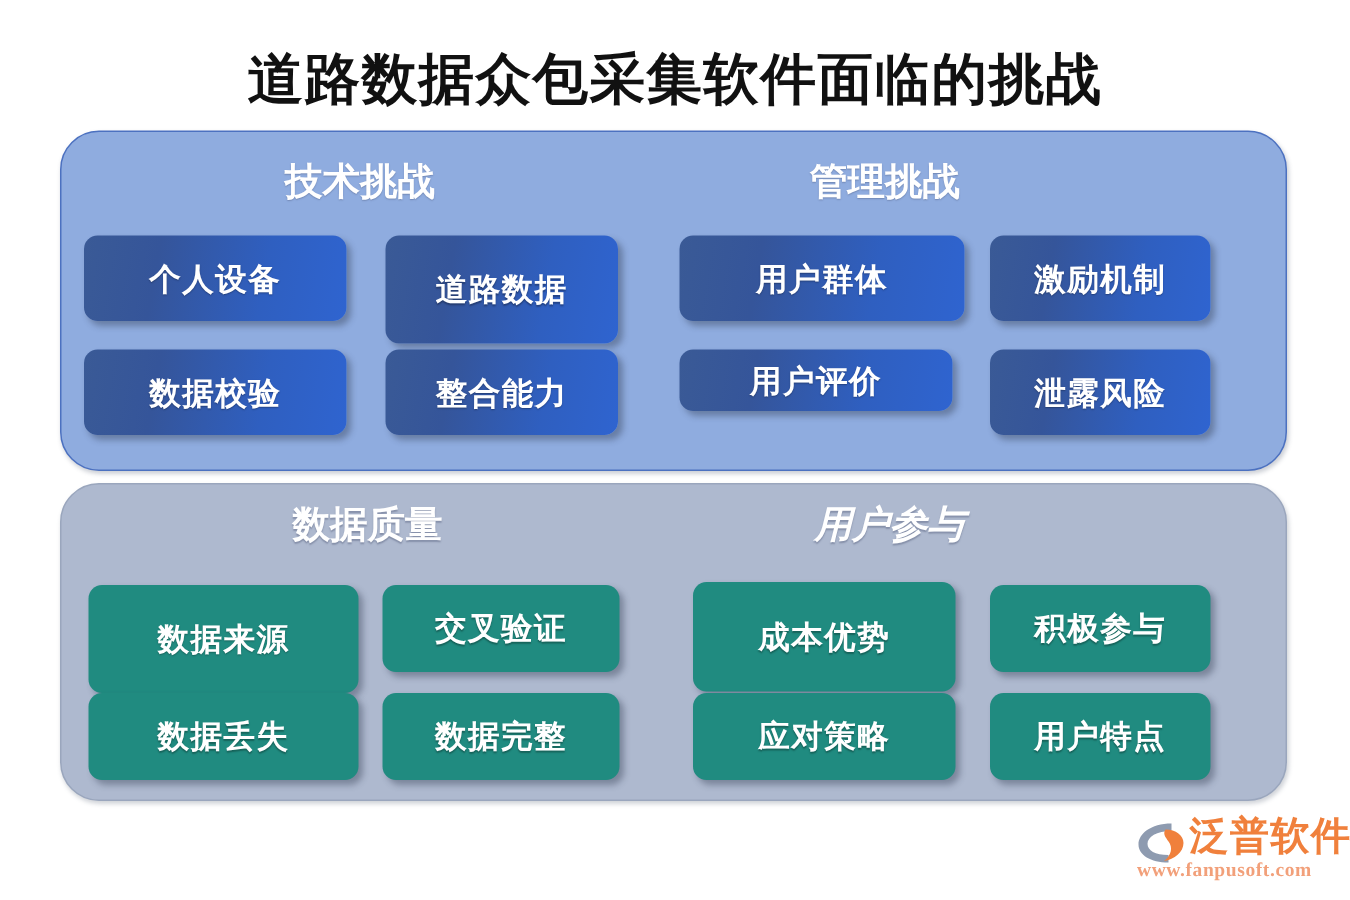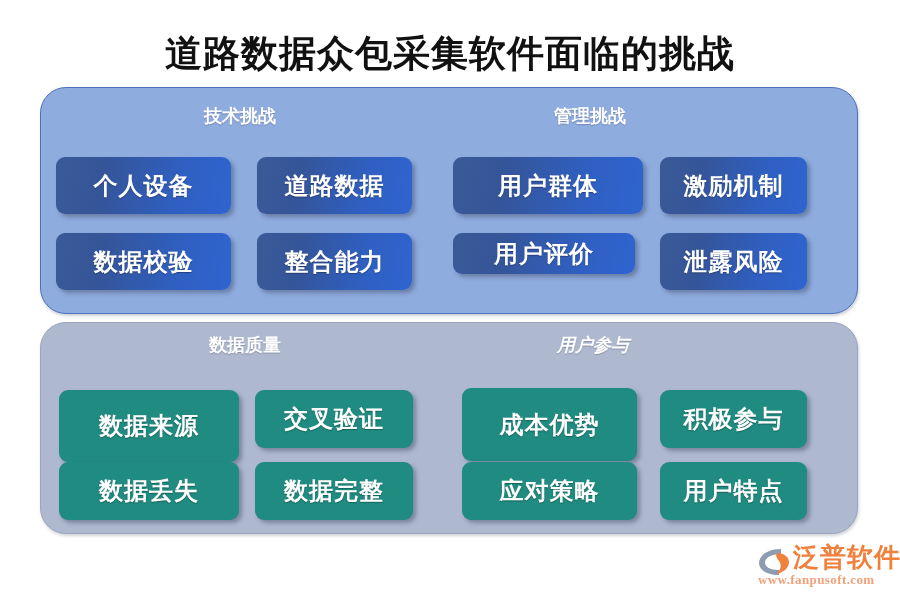--- a/index.html
+++ b/index.html
@@ -55,36 +55,36 @@
     width: 818px;
     height: 212px;
     background: #aeb9cf;
     border: 1px solid #9aa6bd;
     box-shadow: 1px 2px 3px rgba(90,100,120,0.28);
   }
 
   
   .section-head {
     position: absolute;
-    font-size: 18px;
+    font-size: 25px;
     font-weight: bold;
     color: #ffffff;
     text-align: center;
     white-space: nowrap;
     text-shadow: 0 1px 1px rgba(60,70,100,0.35);
   }
 
   
   .chip {
     position: absolute;
     display: flex;
     align-items: center;
     justify-content: center;
     border-radius: 9px;
-    font-size: 24px;
+    font-size: 21px;
     font-weight: bold;
     color: #ffffff;
     white-space: nowrap;
     box-shadow: 3px 3px 4px rgba(40,50,70,0.38);
     letter-spacing: 1px;
   }
   .chip.blue {
     background: linear-gradient(100deg, #3a5a96 0%, #35559a 28%, #2f5fc0 68%, #2f64d0 100%);
     text-shadow: 0 1px 1px rgba(20,30,60,0.45);
   }
@@ -138,21 +138,21 @@
 
   <div id="page-title">道路数据众包采集软件面临的挑战</div>
 
   <div class="panel" id="panel-technical"></div>
 
   <div class="section-head" style="left:150px; top:104px; width:180px;">技术挑战</div>
 
   <div class="section-head" style="left:480px; top:104px; width:220px;">管理挑战</div>
 
   <div class="chip blue" style="left:56px;  top:157px; width:175px; height:57px;">个人设备</div>
-  <div class="chip blue" style="left:257px; top:157px; width:155px; height:57px;font-family:Liberation Mono, monospace;">道路数据</div>
+  <div class="chip blue" style="left:257px; top:157px; width:155px; height:72px;font-family:Liberation Mono, monospace;">道路数据</div>
   <div class="chip blue" style="left:56px;  top:233px; width:175px; height:57px;">数据校验</div>
   <div class="chip blue" style="left:257px; top:233px; width:155px; height:57px;">整合能力</div>
 
   <div class="chip blue" style="left:453px; top:157px; width:190px; height:57px;">用户群体</div>
   <div class="chip blue" style="left:660px; top:157px; width:147px; height:57px;">激励机制</div>
   <div class="chip blue" style="left:453px; top:233px; width:182px; height:41px;">用户评价</div>
   <div class="chip blue" style="left:660px; top:233px; width:147px; height:57px;">泄露风险</div>
 
   <div class="panel" id="panel-quality"></div>
 

